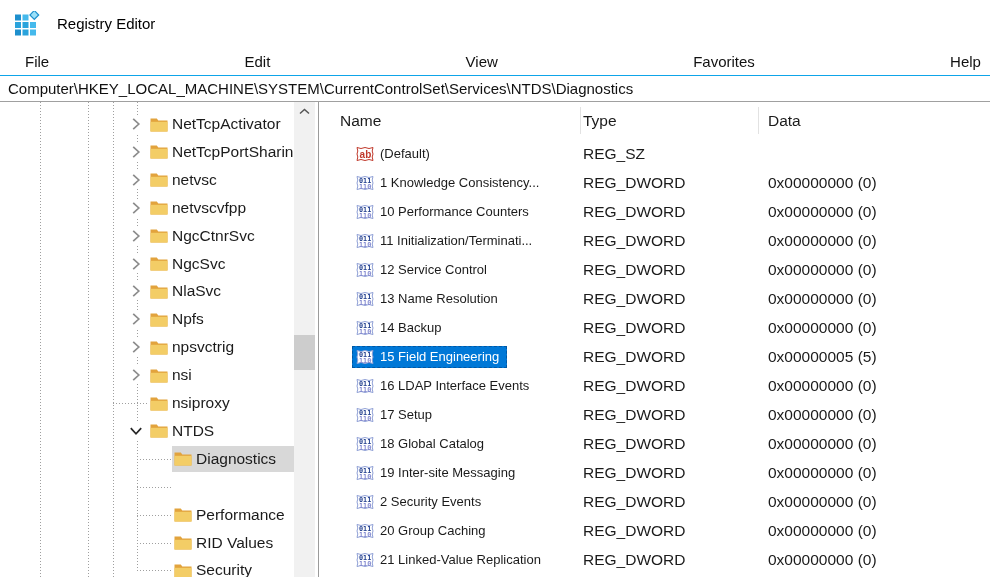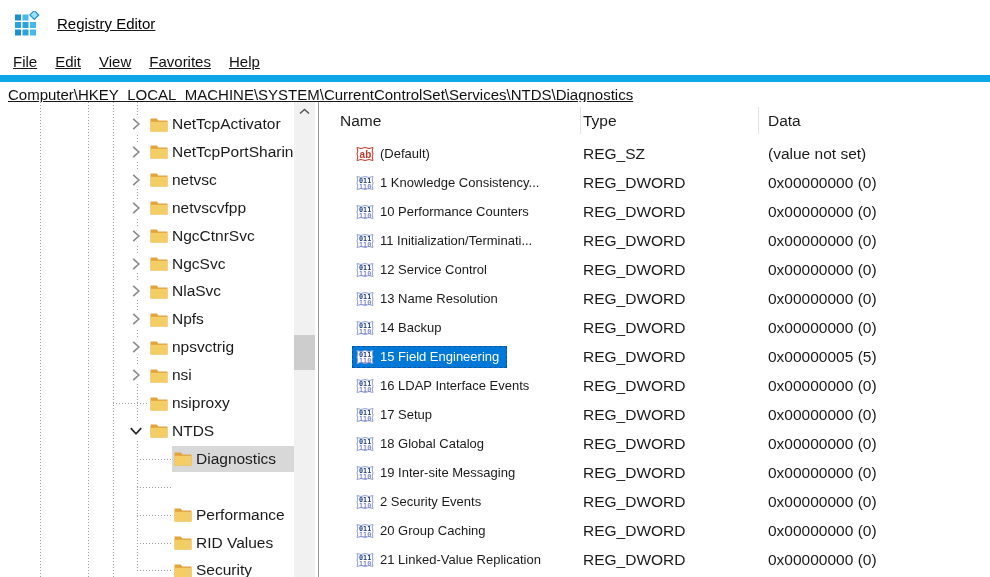--- a/index.html
+++ b/index.html
@@ -1,26 +1,26 @@
 <!DOCTYPE html>
 <html style="--accent: #0078d7; --tree-selection: #d8d8d8; --string-red: #c0392b; --dword-blue: #24418f; --folder-front: #f3cd66; --folder-back: #e2a33d; --app-icon-blue: #2aa3dc; --scrollbar-track: #f1f1f1; --scrollbar-thumb: #cdcdcd;"><head>
 <meta charset="utf-8">
 <style>
   html,body{margin:0;padding:0;background:#fff;}
   .window{
     position:relative;width:990px;height:577px;overflow:hidden;background:#ef4444;
-    font-family:"Liberation Sans",sans-serif;color:#1b1b1b;text-decoration:underline;
+    font-family:"Liberation Sans",sans-serif;color:#1b1b1b;
     -webkit-font-smoothing:antialiased;
   }
   
   .titlebar{height:47px;display:flex;align-items:center;padding-left:14px;background:#fff;}
   .app-icon{width:26px;height:26px;flex:none;}
   .title{margin-left:17px;font-size:15px;color:#000;}
   
-  .menubar{height:28px;display:flex;align-items:center;padding-left:4px;border-bottom:7px solid #0ea5e9;background:#fff;}
+  .menubar{height:28px;display:flex;align-items:center;padding-left:16px;border-bottom:1px solid #0ea5e9;background:#fff;justify-content:space-between;}
   .menu-item{font-size:15px;padding:0 9px;color:#111;white-space:nowrap;}
   
   .addressbar{height:25px;line-height:25px;padding-left:8px;font-size:15px;color:#111;
     border-bottom:1px solid #a0a0a0;white-space:nowrap;overflow:hidden;background:#fff;}
   
   .main{position:absolute;top:102px;left:0;right:0;bottom:0;background:#fff;}
   
   .tree-pane{position:absolute;left:0;top:0;width:294px;height:100%;overflow:hidden;background:#fff;}
   .guide{position:absolute;width:1px;top:0;bottom:0;
     background-image:repeating-linear-gradient(to bottom,#9f9f9f 0,#9f9f9f 1px,transparent 1px,transparent 3px);}
@@ -383,21 +383,20 @@
     <span class="name-cell">
       <span class="vicon">
               <svg width="20" height="16" viewBox="0 0 20 16">
                 <path d="M2 1.5 L6 2.5 L10 1.5 L14 2.5 L18 1.5 L17.2 5 L18 8 L17.2 11 L18 14.5 L14 13.5 L10 14.5 L6 13.5 L2 14.5 L2.8 11 L2 8 L2.8 5 Z" fill="#fff" stroke="var(--string-red,#c0392b)" stroke-width="1"></path>
                 <text x="4.6" y="11.5" font-size="10" font-weight="bold" fill="var(--string-red,#c0392b)">ab</text>
               </svg>
             </span>
       <span class="vname">(Default)</span>
     </span>
     <span class="vtype">REG_SZ</span>
-    <span class="vdata">(value not set)</span>
   </div>
         <div class="list-row" style="top: 66px;">
     <span class="name-cell">
       <span class="vicon">
               <svg width="20" height="16" viewBox="0 0 20 16">
                 <path d="M2 1.5 L6 2.5 L10 1.5 L14 2.5 L18 1.5 L17.2 5 L18 8 L17.2 11 L18 14.5 L14 13.5 L10 14.5 L6 13.5 L2 14.5 L2.8 11 L2 8 L2.8 5 Z" fill="#fff" stroke="#8fa0d6" stroke-width="1"></path>
                 <text x="4" y="7.6" font-size="6.8" font-weight="bold" fill="var(--dword-blue,#24418f)" font-family="DejaVu Sans Mono,monospace">011</text>
                 <text x="4" y="14" font-size="6.8" font-weight="bold" fill="#8389cf" font-family="DejaVu Sans Mono,monospace">110</text>
               </svg>
             </span>

